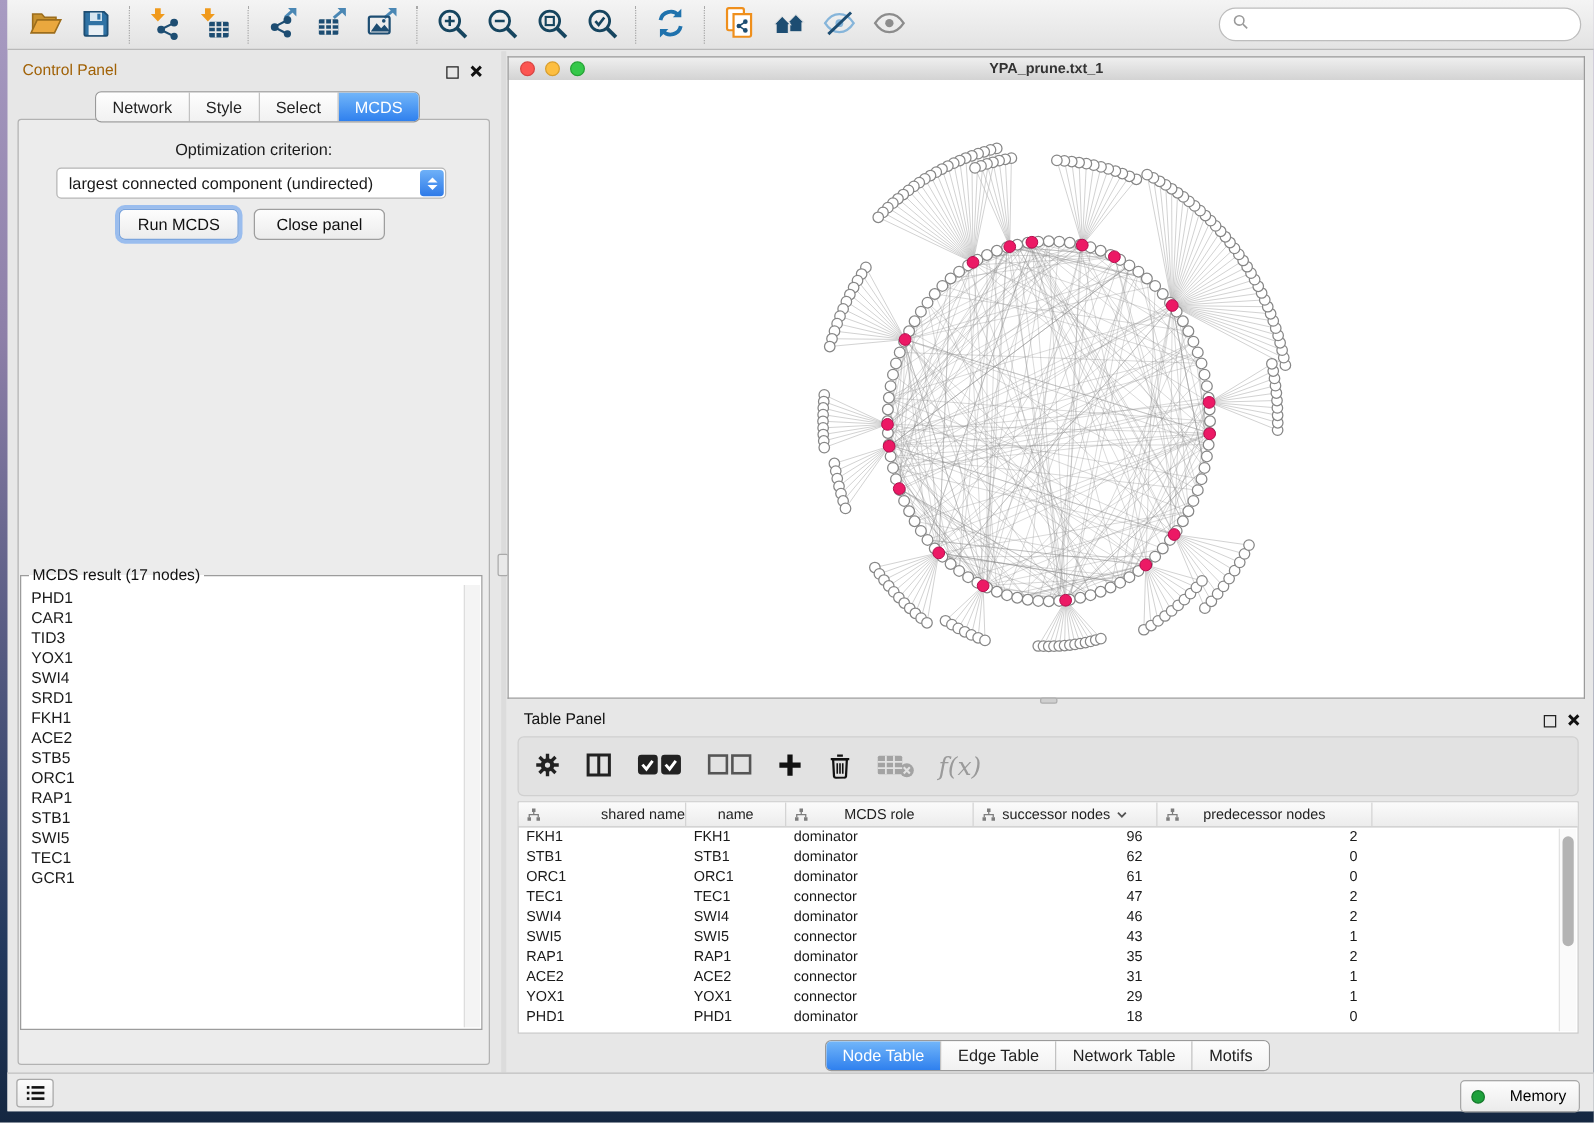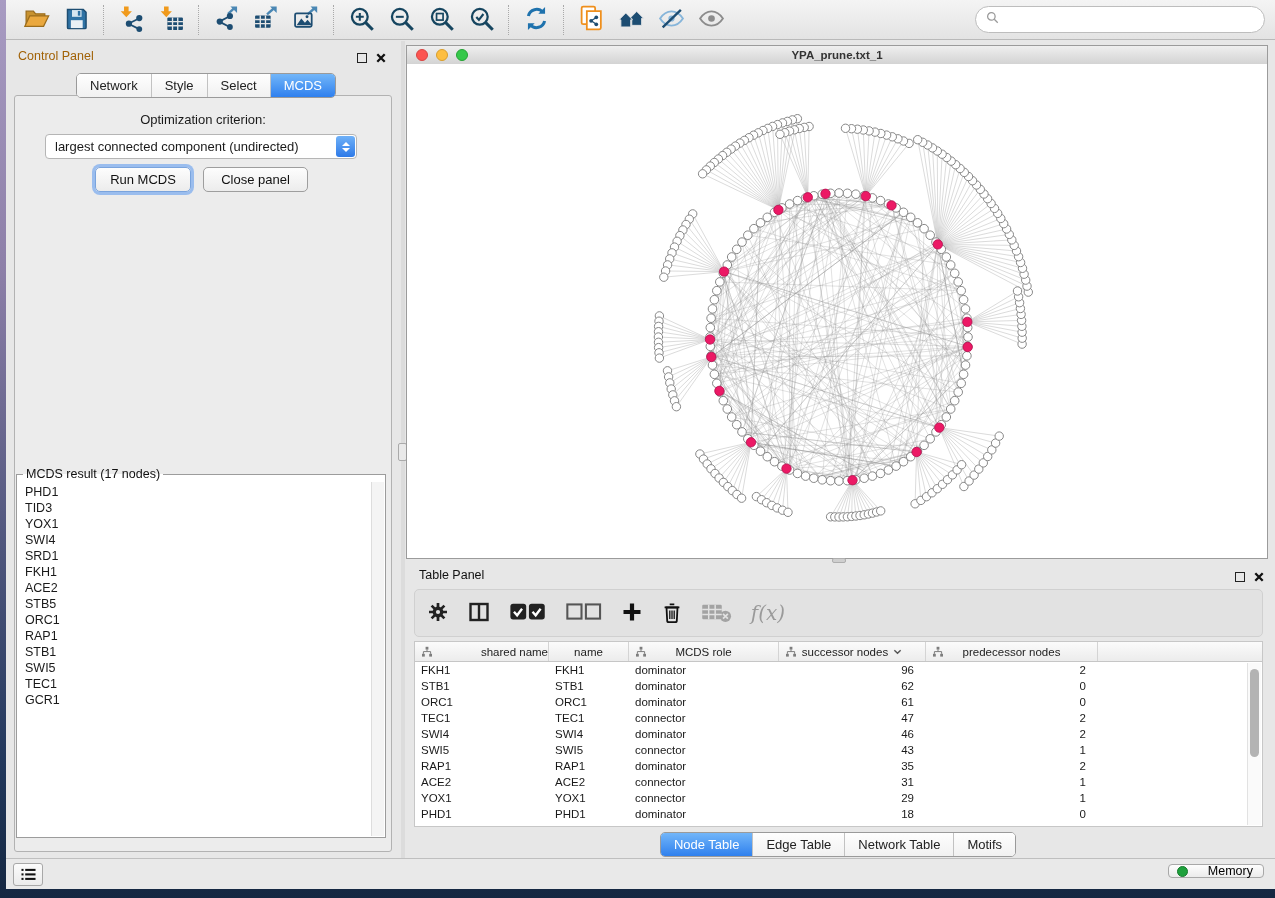--- a/index.html
+++ b/index.html
@@ -41,21 +41,21 @@
   .select .step { width:19px; height:21px; margin-right:1px; border-radius:3px;
                   background:linear-gradient(#6fb1f8,#2e7ae8); display:flex; flex-direction:column;
                   align-items:center; justify-content:center; gap:2px; }
   .select .step i { width:0; height:0; border-left:4px solid transparent; border-right:4px solid transparent; }
   .select .step i.up { border-bottom:4.5px solid #fff; }
   .select .step i.dn { border-top:4.5px solid #fff; }
   .pushbtn { position:absolute; height:25px; background:linear-gradient(#fdfdfd,#ececec);
              border:1px solid #9e9e9e; border-radius:5px; font:13px "Liberation Sans",sans-serif;
              color:#111; cursor:pointer; }
   .pushbtn.focused { box-shadow:0 0 0 3px rgba(110,165,240,.65); border-color:#7aa4dd; }
-  fieldset.mcds { position:absolute; left:16px; top:467px; width:370px; height:371px;
+  fieldset.mcds { position:absolute; left:16px; top:453px; width:370px; height:371px;
                   border:1px solid #9c9c9c; background:#fff; padding:0; }
   fieldset.mcds legend { font-size:12.5px; margin-left:6px; padding:0 3px; background:transparent; color:#111; }
   .mcds-inner { position:absolute; inset:1px 1px 1px 1px; background:#fff; overflow:hidden; }
   .mcds-list { list-style:none; padding:2px 0 0 7px; }
   .mcds-list li { font-size:12.5px; line-height:16px; cursor:default; }
   .mcds-scroll { position:absolute; right:0; top:0; bottom:0; width:13px; background:#f4f4f4; border-left:1px solid #ddd; }
 
   
   .net-title { position:absolute; left:406px; top:45px; width:862px; height:19px;
                background:linear-gradient(#efefef,#d3d3d3); border:1px solid #9b9b9b; border-bottom:none;
@@ -90,21 +90,21 @@
   .tbl-scroll { position:absolute; right:1px; top:21px; bottom:1px; width:14px; background:#fafafa; border-left:1px solid #e2e2e2; }
   .tbl-scroll .thumb { position:absolute; left:2px; right:2px; top:6px; height:88px; background:#b3b3b3; border-radius:6px; }
   .tp-tabs { position:absolute; left:405px; top:832px; width:866px; display:flex; justify-content:center; }
 
   
   .status { position:absolute; left:6px; top:858px; width:1269px; height:31px; background:#e9e9e9;
             border-top:1px solid #bfbfbf; }
   .list-btn { position:absolute; left:7px; top:4px; width:30px; height:23px; background:linear-gradient(#fcfcfc,#ebebeb);
               border:1px solid #a8a8a8; border-radius:3px; display:flex; align-items:center; justify-content:center; cursor:pointer; }
   .list-btn svg { width:17px; height:15px; }
-  .mem-btn { position:absolute; right:11px; top:5px; height:14px; padding:0 10px 0 8px;
+  .mem-btn { position:absolute; right:11px; top:5px; height:26px; padding:0 10px 0 8px;
              background:linear-gradient(#fdfdfd,#ebebeb); border:1px solid #a8a8a8; border-radius:4px;
              display:flex; align-items:center; gap:20px; font-size:12.5px; cursor:pointer; }
   .mem-btn .dot { width:11px; height:11px; border-radius:50%; background:#1ea13c; border:1px solid #157a2c; }
 </style>
 </head>
 <body>
 
 <div class="app-bg"></div>
 
 <div class="toolbar">
@@ -279,20 +279,21 @@
     </span>
 </div>
 <button class="pushbtn focused" style="left:95px; top:167px; width:96px;">Run MCDS</button>
 <button class="pushbtn" style="left:203px; top:167px; width:105px;">Close panel</button>
 
 <fieldset class="mcds">
   <legend>MCDS result (17 nodes)</legend>
   <div class="mcds-inner">
     <ul class="mcds-list" id="mcds-list">
         <li>PHD1</li>
+        <li>CAR1</li>
         <li>TID3</li>
         <li>YOX1</li>
         <li>SWI4</li>
         <li>SRD1</li>
         <li>FKH1</li>
         <li>ACE2</li>
         <li>STB5</li>
         <li>ORC1</li>
         <li>RAP1</li>
         <li>STB1</li>

